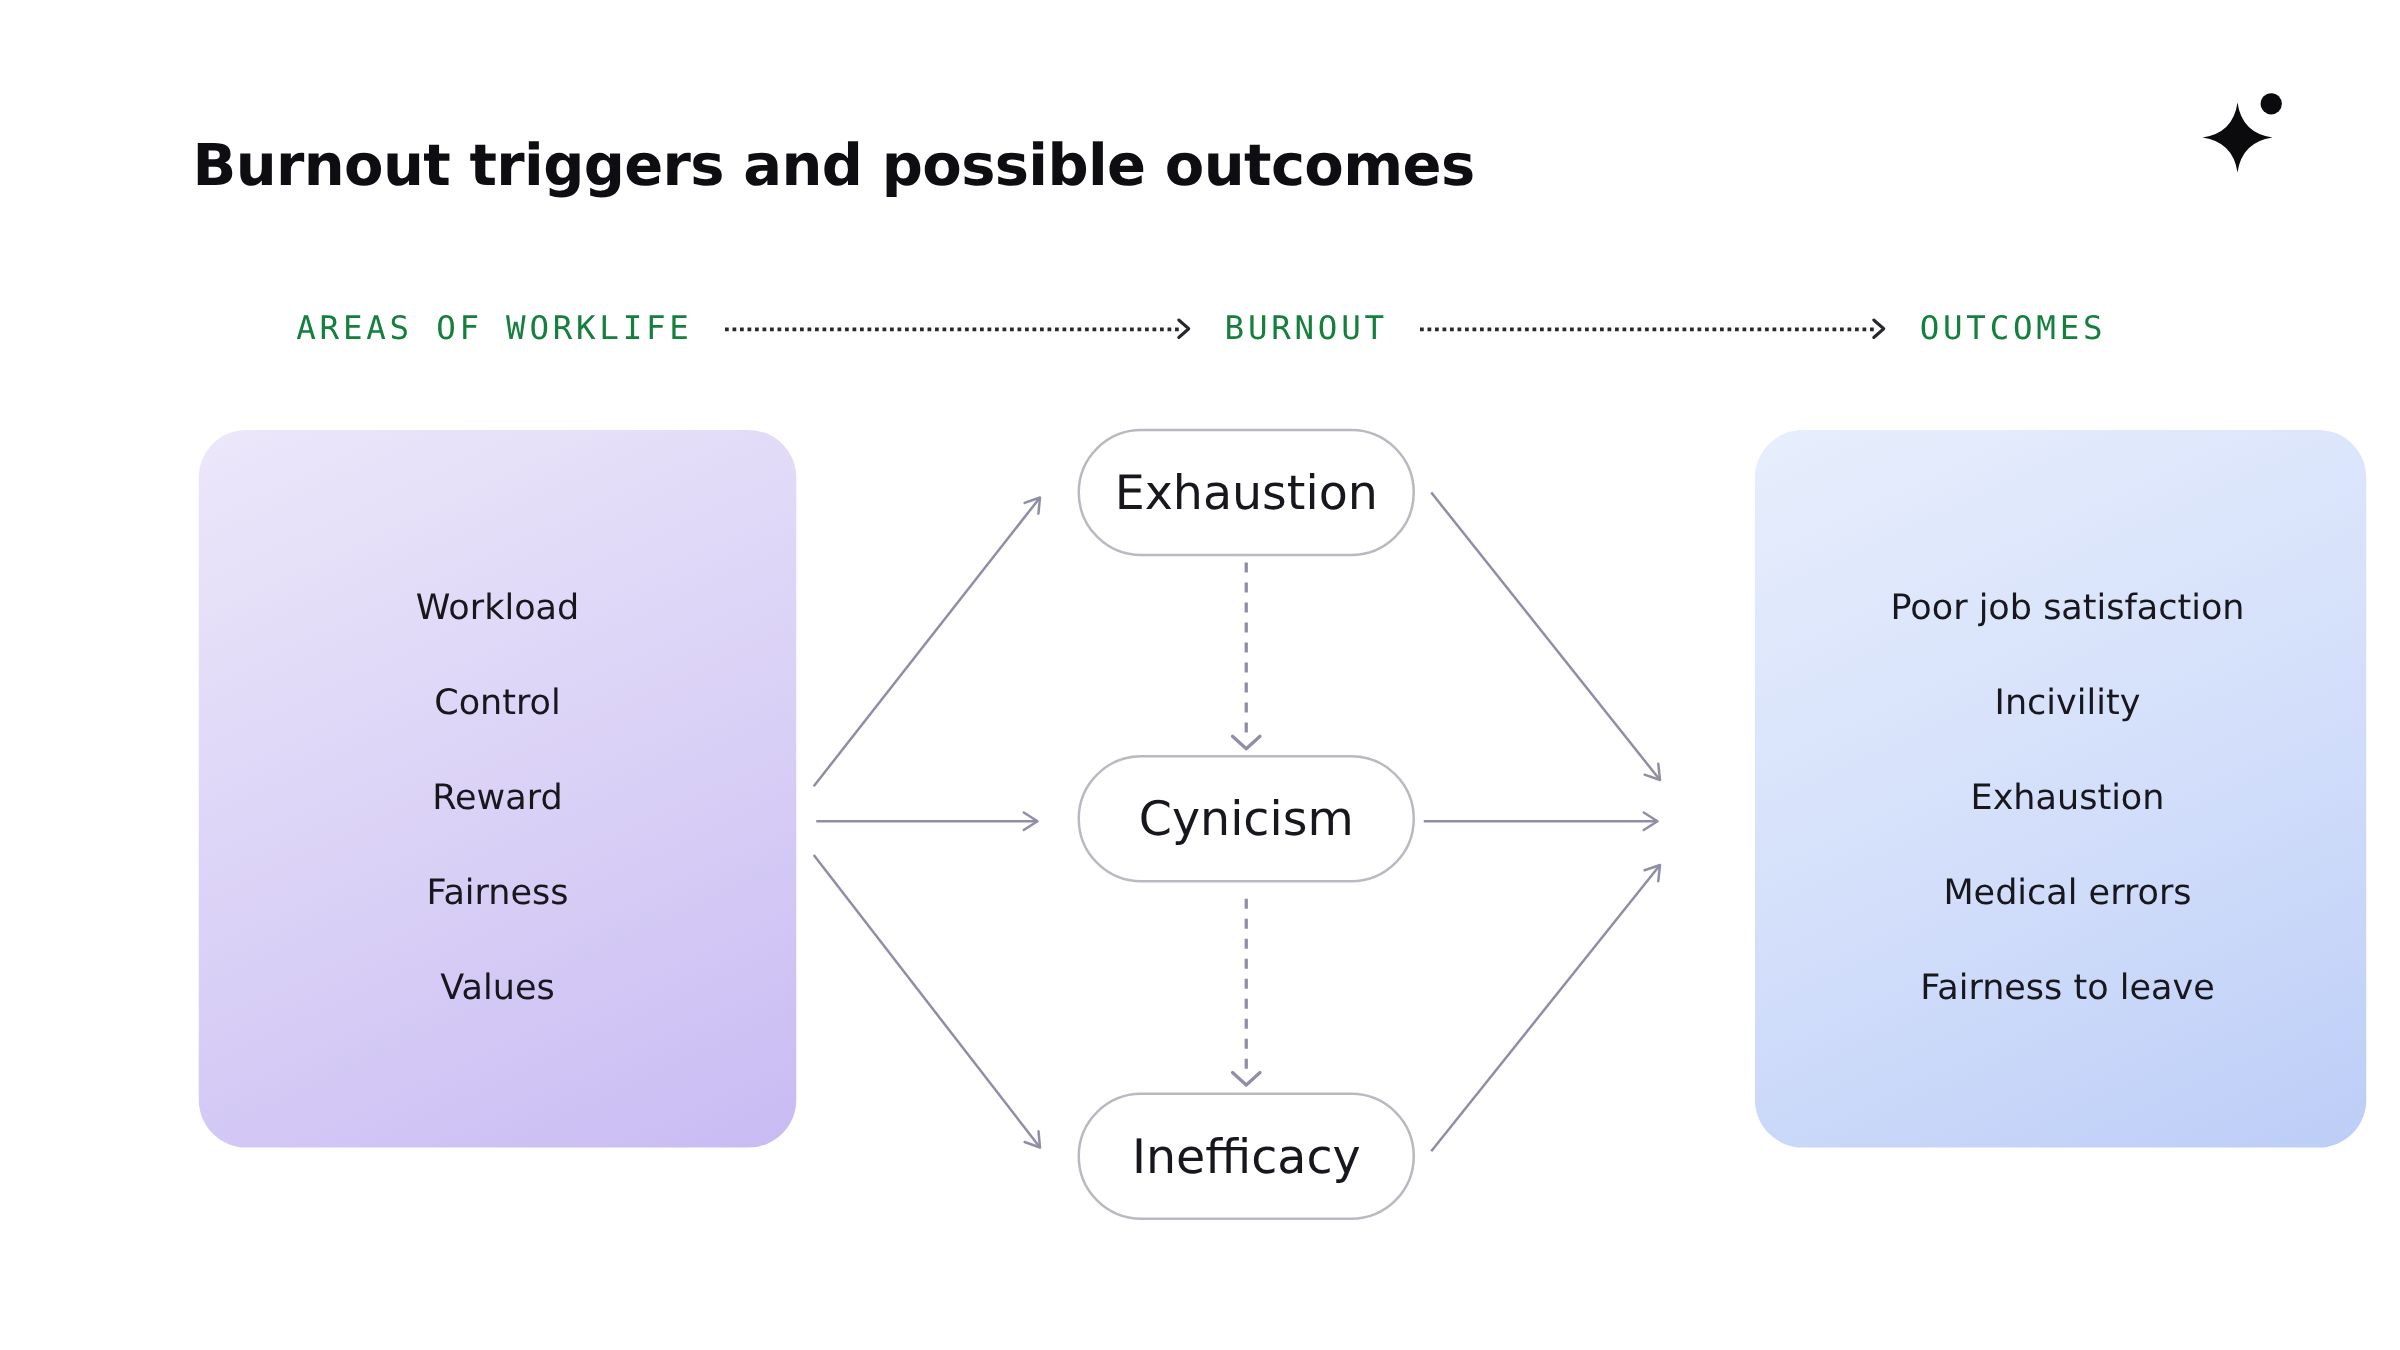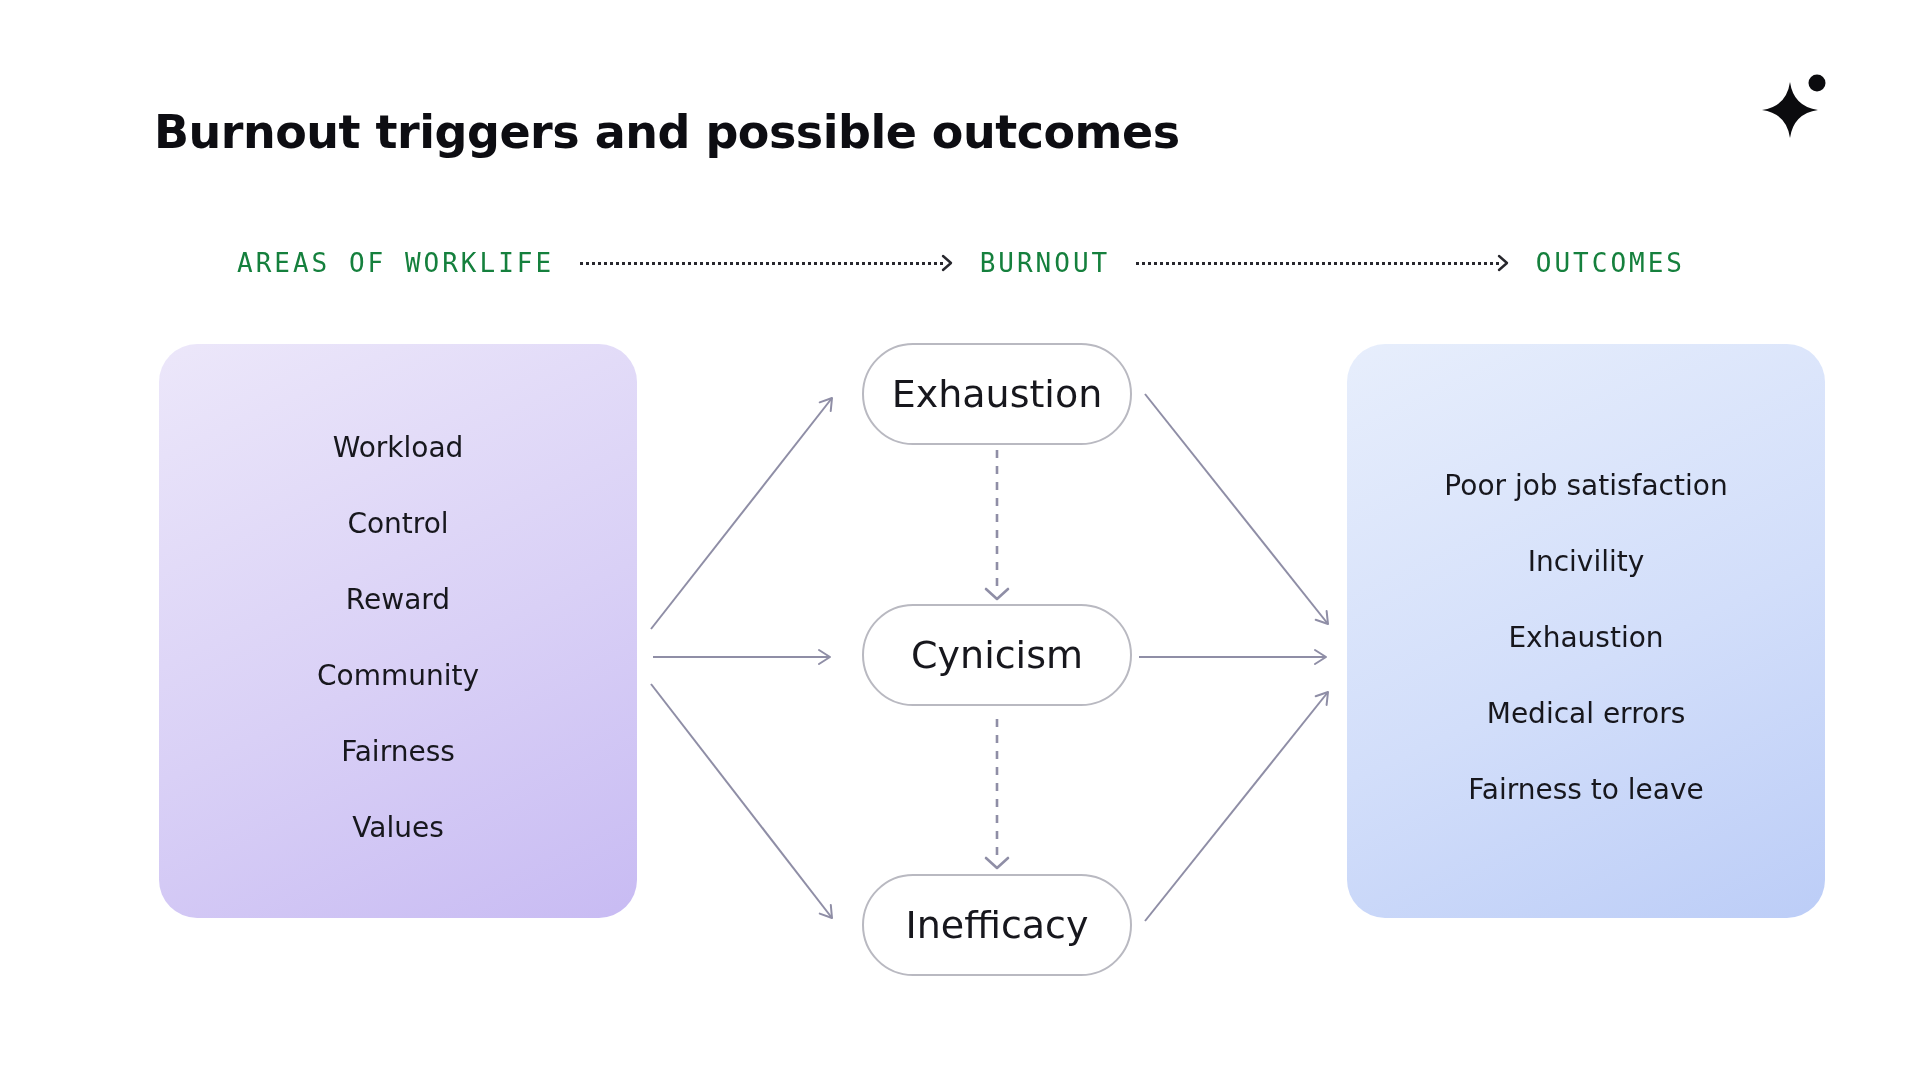--- a/index.html
+++ b/index.html
@@ -25,21 +25,21 @@
   }
   .dotted-arrow{flex:1;display:flex;align-items:center;min-width:60px;}
   .dotted-arrow .line{flex:1;height:0;border-top:3px dotted #27272d;}
   .dotted-arrow svg{margin-left:-3px;flex:0 0 auto;display:block;}
   
   .panel{
     position:absolute;top:344px;width:478px;height:574px;border-radius:38px;
     display:flex;flex-direction:column;justify-content:center;align-items:center;
   }
   .panel-areas{left:127px;background:linear-gradient(155deg,#ECE7FA 0%,#D9D0F6 55%,#C8BBF3 100%);}
-  .panel-outcomes{left:1315px;background:linear-gradient(155deg,#E7EEFC 0%,#D2DEFA 55%,#BCCDF7 100%);}
+  .panel-outcomes{left:1372px;background:linear-gradient(155deg,#E7EEFC 0%,#D2DEFA 55%,#BCCDF7 100%);padding-left:11px;}
   .panel-list{list-style:none;margin:12px 0 0 0;padding:0;display:flex;flex-direction:column;}
   .panel-list li{
     height:76px;display:flex;align-items:center;justify-content:center;
     font-size:28px;font-weight:500;color:#17171d;white-space:nowrap;
   }
   
   .pill{
     position:absolute;left:830px;width:270px;height:102px;border-radius:60px;
     background:#ffffff;border:2px solid #b9b9c1;box-sizing:border-box;
     display:flex;align-items:center;justify-content:center;
@@ -79,21 +79,20 @@
         </svg>
     </span>
     <span class="stage-label">OUTCOMES</span>
   </div>
 
   <div class="panel panel-areas">
     <ul class="panel-list">
       <li>Workload</li>
       <li>Control</li>
       <li>Reward</li>
-      <li>Community</li>
       <li>Fairness</li>
       <li>Values</li>
     </ul>
   </div>
 
   <div class="pill pill-exhaustion">Exhaustion</div>
   <div class="pill pill-cynicism">Cynicism</div>
   <div class="pill pill-inefficacy">Inefficacy</div>
 
   <div class="panel panel-outcomes">

